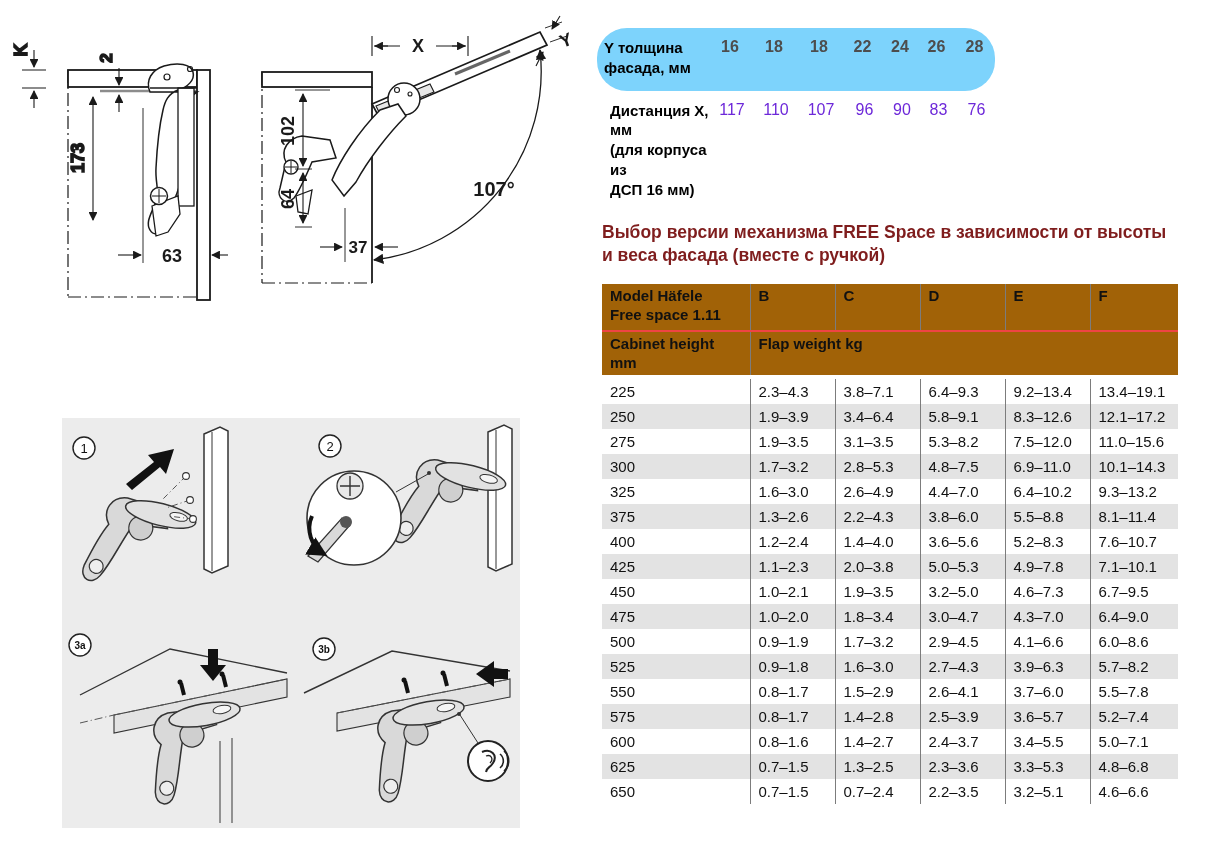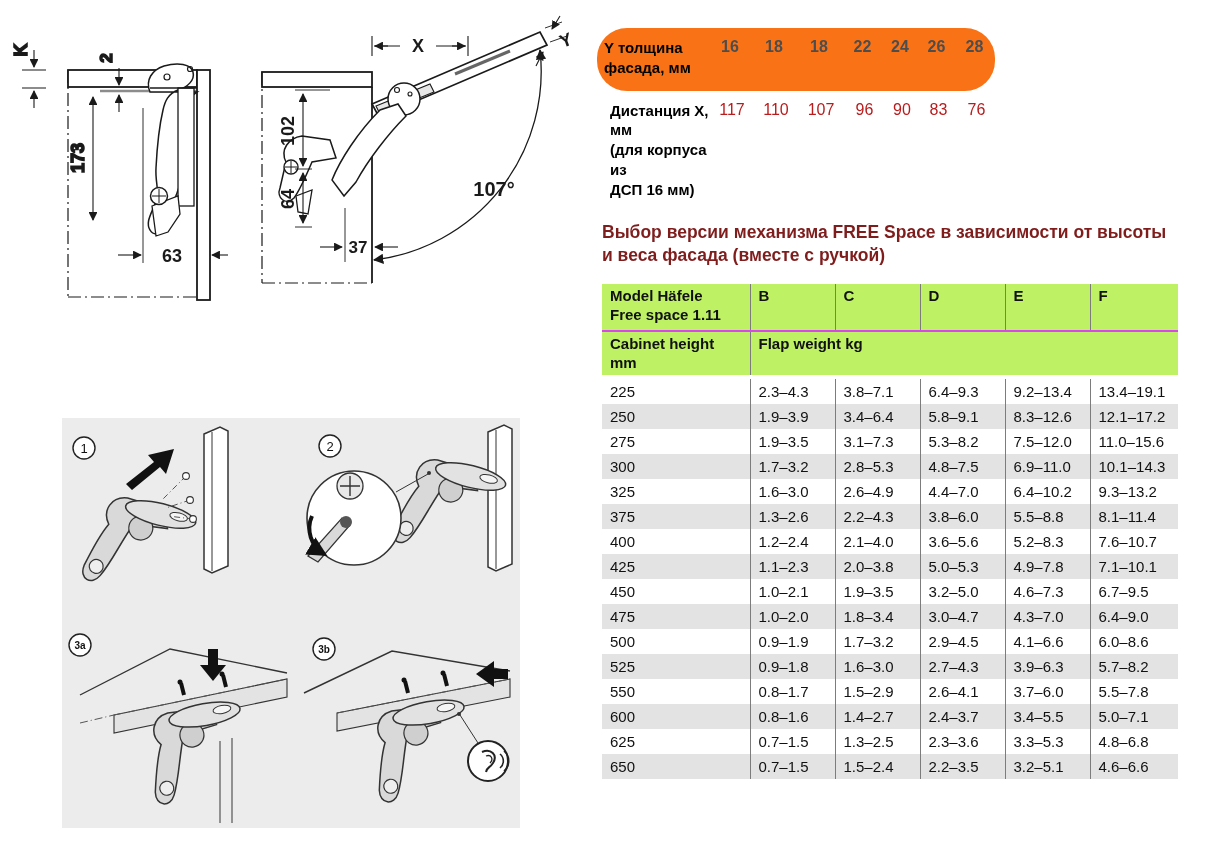--- a/index.html
+++ b/index.html
@@ -6,41 +6,41 @@
   #page{position:relative;width:1229px;height:859px;background:#fff;overflow:hidden;
         font-family:"Liberation Sans",sans-serif;color:#1a1a1a;}
 
   
   #diagrams{position:absolute;left:0;top:0;}
   .dimtxt{font-family:"Liberation Sans",sans-serif;font-weight:bold;fill:#1a1a1a;}
 
   
   #mini-table{position:absolute;left:597px;top:28px;width:398px;}
   .mrow{display:flex;align-items:flex-start;}
-  .mrow.head{background:#f97316;padding:10px 0 13px 7px;border-radius:30px;}
+  .mrow.head{background:#7dd3fc;padding:10px 0 13px 7px;border-radius:30px;}
   .mrow.dist{margin-top:10px;padding-left:13px;}
   .mlabel{width:104px;font-weight:bold;font-size:15px;line-height:1.32;white-space:pre-line;color:#000;}
   .mvals{display:flex;padding-top:0;}
   .mv{text-align:center;font-size:16px;}
   .head .mv{font-weight:bold;color:#4d4d4d;}
-  .dist .mv{color:#b91c1c;}
+  .dist .mv{color:#6d28d9;}
   .mv0{width:44px}.mv1{width:44px}.mv2{width:46px}.mv3{width:41px}
   .mv4{width:34px}.mv5{width:39px}.mv6{width:37px}
 
   
   #heading{position:absolute;left:602px;top:221px;margin:0;font-size:17.5px;font-weight:bold;
            line-height:23px;white-space:pre-line;color:#7f1d1d;}
 
   
   #weight-table{position:absolute;left:602px;top:284px;width:576px;border-collapse:collapse;
                 table-layout:fixed;font-size:15px;color:#111;}
-  #weight-table th{background:#bef264;text-align:left;font-weight:bold;padding:3px 6px 2px 8px;
+  #weight-table th{background:#a16207;text-align:left;font-weight:bold;padding:3px 6px 2px 8px;
                    vertical-align:top;white-space:pre-line;line-height:1.25;}
   #weight-table tr.hdr1 th{height:41px;}
-  #weight-table tr.hdr2 th{height:30px;border-top:2px solid #d946ef;}
+  #weight-table tr.hdr2 th{height:30px;border-top:2px solid #ef4444;}
   #weight-table tr.gap td{height:4px;background:#fff;padding:0;border:none;}
   #weight-table tbody td{height:25px;padding:0 0 0 8px;line-height:25px;}
   #weight-table tbody tr:nth-child(even){background:#e3e3e3;}
   #weight-table .vline{border-left:1px solid #7c7c7c;}
 
   
   #steps{position:absolute;left:62px;top:418px;width:458px;height:410px;background:#ececec;}
   .badge-txt{font-family:"Liberation Sans",sans-serif;fill:#111;}
 </style>
 </head>
@@ -217,21 +217,21 @@
           <td>250</td>
           <td class="vline">1.9–3.9</td>
           <td class="vline">3.4–6.4</td>
           <td class="vline">5.8–9.1</td>
           <td class="vline">8.3–12.6</td>
           <td class="vline">12.1–17.2</td>
         </tr>
         <tr>
           <td>275</td>
           <td class="vline">1.9–3.5</td>
-          <td class="vline">3.1–7.3</td>
+          <td class="vline">3.1–3.5</td>
           <td class="vline">5.3–8.2</td>
           <td class="vline">7.5–12.0</td>
           <td class="vline">11.0–15.6</td>
         </tr>
         <tr>
           <td>300</td>
           <td class="vline">1.7–3.2</td>
           <td class="vline">2.8–5.3</td>
           <td class="vline">4.8–7.5</td>
           <td class="vline">6.9–11.0</td>
@@ -249,21 +249,21 @@
           <td>375</td>
           <td class="vline">1.3–2.6</td>
           <td class="vline">2.2–4.3</td>
           <td class="vline">3.8–6.0</td>
           <td class="vline">5.5–8.8</td>
           <td class="vline">8.1–11.4</td>
         </tr>
         <tr>
           <td>400</td>
           <td class="vline">1.2–2.4</td>
-          <td class="vline">2.1–4.0</td>
+          <td class="vline">1.4–4.0</td>
           <td class="vline">3.6–5.6</td>
           <td class="vline">5.2–8.3</td>
           <td class="vline">7.6–10.7</td>
         </tr>
         <tr>
           <td>425</td>
           <td class="vline">1.1–2.3</td>
           <td class="vline">2.0–3.8</td>
           <td class="vline">5.0–5.3</td>
           <td class="vline">4.9–7.8</td>
@@ -303,39 +303,47 @@
         </tr>
         <tr>
           <td>550</td>
           <td class="vline">0.8–1.7</td>
           <td class="vline">1.5–2.9</td>
           <td class="vline">2.6–4.1</td>
           <td class="vline">3.7–6.0</td>
           <td class="vline">5.5–7.8</td>
         </tr>
         <tr>
+          <td>575</td>
+          <td class="vline">0.8–1.7</td>
+          <td class="vline">1.4–2.8</td>
+          <td class="vline">2.5–3.9</td>
+          <td class="vline">3.6–5.7</td>
+          <td class="vline">5.2–7.4</td>
+        </tr>
+        <tr>
           <td>600</td>
           <td class="vline">0.8–1.6</td>
           <td class="vline">1.4–2.7</td>
           <td class="vline">2.4–3.7</td>
           <td class="vline">3.4–5.5</td>
           <td class="vline">5.0–7.1</td>
         </tr>
         <tr>
           <td>625</td>
           <td class="vline">0.7–1.5</td>
           <td class="vline">1.3–2.5</td>
           <td class="vline">2.3–3.6</td>
           <td class="vline">3.3–5.3</td>
           <td class="vline">4.8–6.8</td>
         </tr>
         <tr>
           <td>650</td>
           <td class="vline">0.7–1.5</td>
-          <td class="vline">1.5–2.4</td>
+          <td class="vline">0.7–2.4</td>
           <td class="vline">2.2–3.5</td>
           <td class="vline">3.2–5.1</td>
           <td class="vline">4.6–6.6</td>
         </tr>
       </tbody>
   </table>
 
   <div id="steps">
     <svg width="458" height="410" viewBox="0 0 458 410">
       <defs>

